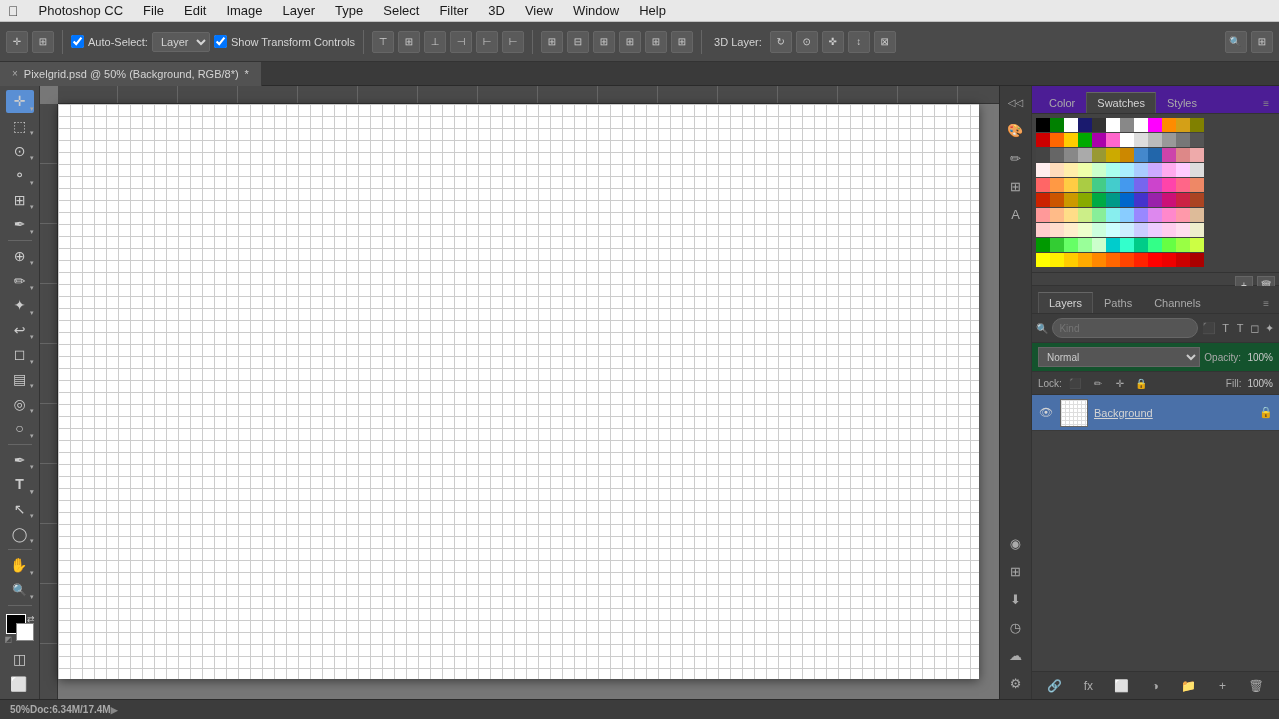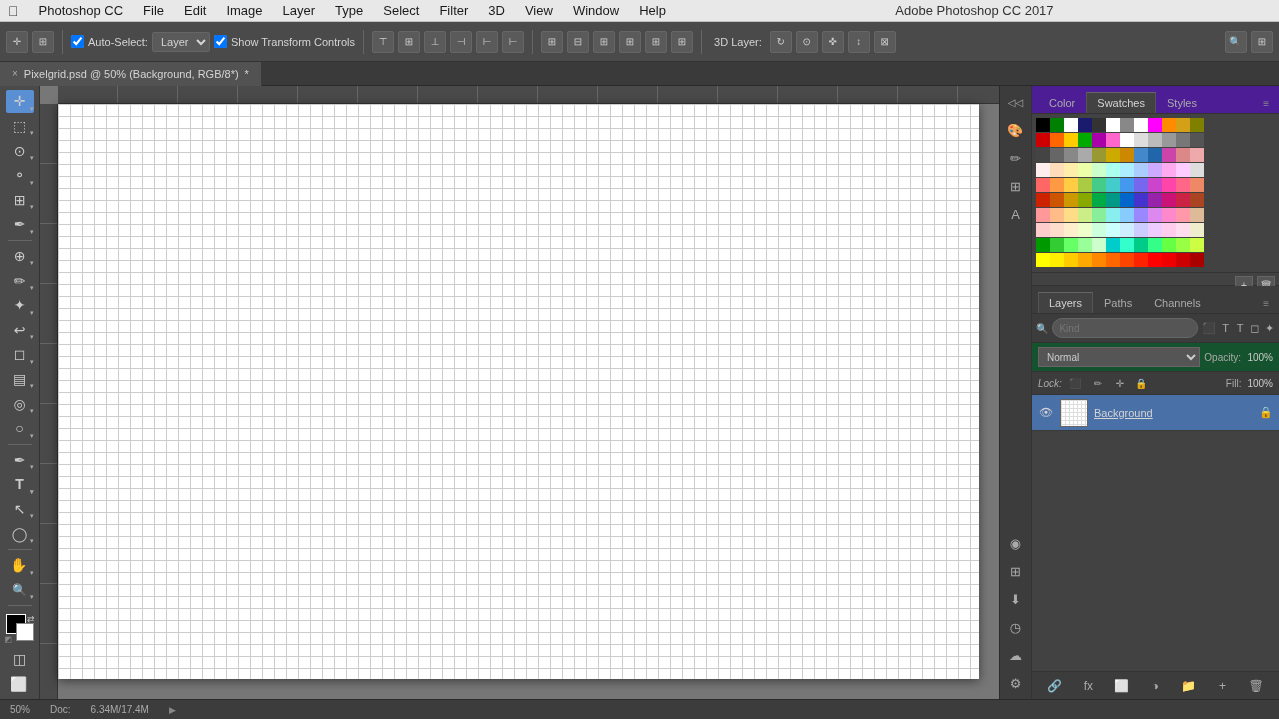--- a/index.html
+++ b/index.html
@@ -337,21 +337,21 @@
       text-align: right;
     }
     #lock-fill-row {
       padding: 3px 6px;
       display: flex;
       align-items: center;
       gap: 6px;
       border-bottom: 1px solid #333;
       background: #3c3c3c;
     }
-    .lock-label { font-size: 10px; color: #aaa; font-style: italic; }
+    .lock-label { font-size: 10px; color: #aaa; }
     .lock-icon-btn {
       width: 16px;
       height: 16px;
       display: flex;
       align-items: center;
       justify-content: center;
       cursor: pointer;
       font-size: 10px;
       color: #aaa;
     }
@@ -453,21 +453,21 @@
 
     
     #status-bar {
       width: 100%;
       height: 20px;
       background: #3c3c3c;
       border-top: 1px solid #2a2a2a;
       display: flex;
       align-items: center;
       padding: 0 10px;
-      gap: 20px;
+      font-weight: bold;
     }
     .status-text {
       font-size: 10px;
       color: #aaa;
     }
     .status-arrow {
       font-size: 9px;
       color: #888;
       cursor: pointer;
     }
@@ -482,21 +482,20 @@
   <span class="menu-item">Edit</span>
   <span class="menu-item">Image</span>
   <span class="menu-item">Layer</span>
   <span class="menu-item">Type</span>
   <span class="menu-item">Select</span>
   <span class="menu-item">Filter</span>
   <span class="menu-item">3D</span>
   <span class="menu-item">View</span>
   <span class="menu-item">Window</span>
   <span class="menu-item">Help</span>
-  <div style="flex:1; text-align:center; font-size:13px; color:#333;">Adobe Photoshop CC 2017</div>
 </div>
 
 <div id="toolbar">
   <div class="toolbar-btn">✛</div>
   <div class="toolbar-btn">⊞</div>
   <div class="toolbar-sep"></div>
   <label class="toolbar-checkbox-label">
     <input type="checkbox" checked="" style="margin: 0px;">
     <span>Auto-Select:</span>
   </label>

